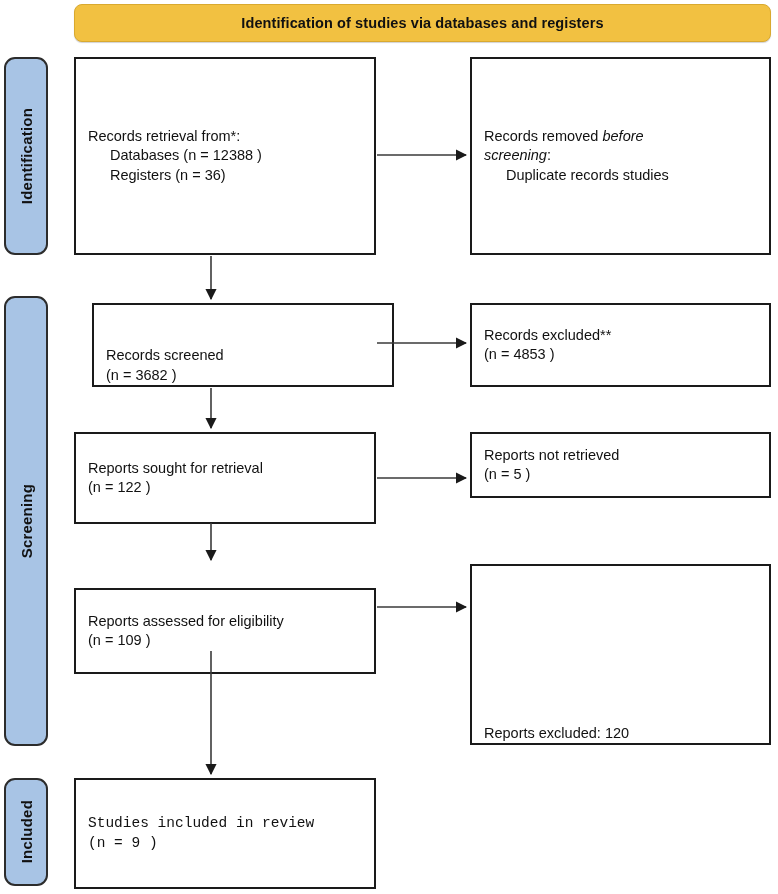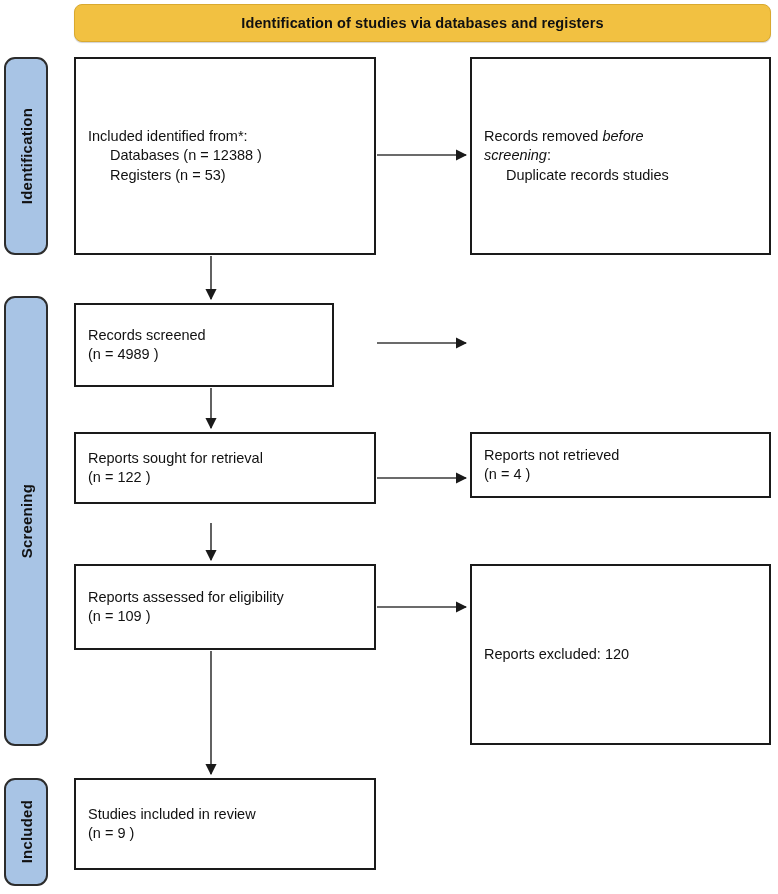--- a/index.html
+++ b/index.html
@@ -83,30 +83,30 @@
     font-size: 14.5px;
     line-height: 1.33;
     color: #111111;
     width: 100%;
   }
   .indent { padding-left: 22px; display: block; }
   .ital { font-style: italic; }
 
   
   #box-identified  { left: 74px; top: 57px;  width: 302px; height: 198px; }
-  #box-screened    { left: 74px; top: 303px; width: 260px; height: 84px;  }
-  #box-sought      { left: 74px; top: 432px; width: 302px; height: 72px;  }
-  #box-assessed    { left: 74px; top: 564px; width: 302px; height: 86px;  }
-  #box-included    { left: 74px; top: 778px; width: 302px; height: 92px; }
+  #box-screened    { left: 92px; top: 303px; width: 302px; height: 84px; align-items: flex-end;  }
+  #box-sought      { left: 74px; top: 432px; width: 302px; height: 92px;  }
+  #box-assessed    { left: 74px; top: 588px; width: 302px; height: 86px;  }
+  #box-included    { left: 74px; top: 778px; width: 302px; height: 111px; font-family: Liberation Mono, monospace; }
 
   
   #box-removed     { left: 470px; top: 57px;  width: 301px; height: 198px; justify-content: flex-end; }
   #box-excluded    { left: 470px; top: 303px; width: 301px; height: 84px;  }
   #box-notretrieved{ left: 470px; top: 432px; width: 301px; height: 66px;  }
-  #box-repexcluded { left: 470px; top: 564px; width: 301px; height: 181px; }
+  #box-repexcluded { left: 470px; top: 564px; width: 301px; height: 181px; align-items: flex-end; }
 
   
   #arrows {
     position: absolute;
     left: 0;
     top: 0;
     width: 778px;
     height: 894px;
     pointer-events: none;
   }
@@ -125,53 +125,59 @@
   </div>
   <div class="stage" id="stage-screening">
     <span class="stage-text">Screening</span>
   </div>
   <div class="stage" id="stage-included">
     <span class="stage-text">Included</span>
   </div>
 
   <div class="box" id="box-identified">
     <div class="box-inner">
-      <span>Included identified from*:</span><br>
+      <span>Records retrieval from*:</span><br>
       <span class="indent">Databases (n = 12388 )</span>
-      <span class="indent">Registers (n = 53)</span>
+      <span class="indent">Registers (n = 36)</span>
     </div>
   </div>
 
   <div class="box" id="box-removed">
     <div class="box-inner">
       <span>Records removed </span><span class="ital">before</span><br>
       <span class="ital">screening</span><span>:</span><br>
       <span class="indent">Duplicate records studies</span>
     </div>
   </div>
 
   <div class="box" id="box-screened">
     <div class="box-inner">
       <span>Records screened</span><br>
-      <span>(n = 4989 )</span>
-    </div>
-  </div>
-
+      <span>(n = 3682 )</span>
+    </div>
+  </div>
+
+  <div class="box" id="box-excluded">
+    <div class="box-inner">
+      <span>Records excluded**</span><br>
+      <span>(n = 4853 )</span>
+    </div>
+  </div>
 
   <div class="box" id="box-sought">
     <div class="box-inner">
       <span>Reports sought for retrieval</span><br>
       <span>(n = 122 )</span>
     </div>
   </div>
 
   <div class="box" id="box-notretrieved">
     <div class="box-inner">
       <span>Reports not retrieved</span><br>
-      <span>(n = 4 )</span>
+      <span>(n = 5 )</span>
     </div>
   </div>
 
   <div class="box" id="box-assessed">
     <div class="box-inner">
       <span>Reports assessed for eligibility</span><br>
       <span>(n = 109 )</span>
     </div>
   </div>
 

